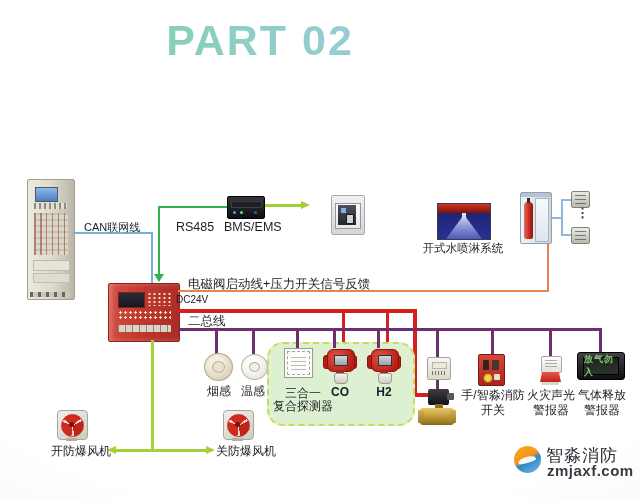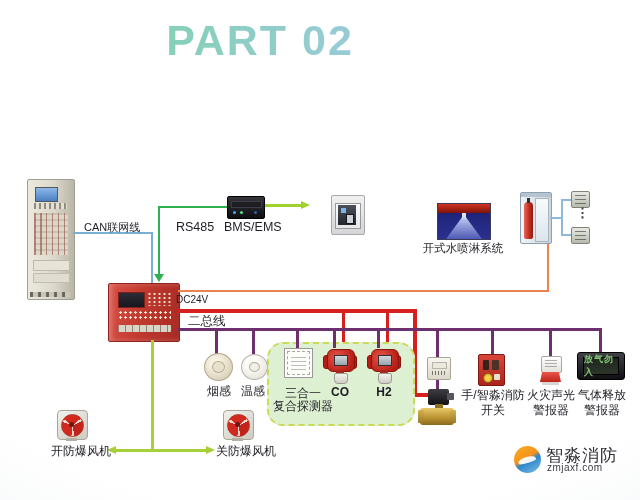--- a/index.html
+++ b/index.html
@@ -166,21 +166,21 @@
     border:1px solid #b8342a}
   .fan .hub{position:absolute;left:12px;top:14px;width:5px;height:5px;background:#6e1510;border-radius:50%}
   .fan .foot{position:absolute;left:9px;top:30px;width:11px;height:3px;background:#b2afa3}
   
   .logo-circle{position:absolute;left:514px;top:446px;width:27px;height:27px;border-radius:50%;
     background:linear-gradient(150deg,#f9ae1b 0%,#f6921e 44%,#2f86c9 56%,#7cc0ea 100%)}
   .logo-circle:after{content:'';position:absolute;left:4px;top:11px;width:18px;height:6px;
     background:#fff;opacity:.92;border-radius:60% 60% 50% 50%/70% 70% 30% 30%;transform:rotate(-16deg)}
   .brandname{position:absolute;left:546px;top:444px;font-size:17px;font-weight:normal;
     color:#2e2e36;letter-spacing:1px}
-  .brandurl{position:absolute;left:547px;top:462px;font-size:10px;font-weight:normal;
+  .brandurl{position:absolute;left:547px;top:462px;font-size:15px;font-weight:bold;
     color:#3a3a42;letter-spacing:.5px}
 </style>
 </head>
 <body>
 
 <div class="stage">
 
   <div class="part-title">PART 02</div>
 
   <div class="cabinet">
@@ -243,20 +243,21 @@
 
   <div class="panelred">
     <div class="lcd"></div>
     <div class="dots1"></div>
     <div class="dots2"></div>
     <div class="strip"></div>
   </div>
 
   <div class="hline" style="left:178px;top:290px;width:371px;height:2px;background:#e8854e"></div>
   <div class="vline" style="left:547px;top:244px;width:2px;height:47px;background:#e8854e"></div>
+  <div class="lbl" style="left:188px;top:276px;font-size:12.5px">电磁阀启动线+压力开关信号反馈</div>
 
   <div class="hline" style="left:178px;top:309px;width:239px;height:4px;background:#d6201f"></div>
   <div class="vline" style="left:413px;top:309px;width:3.5px;height:87px;background:#d6201f"></div>
   <div class="hline" style="left:413px;top:393px;width:18px;height:3.5px;background:#d6201f"></div>
   <div class="vline" style="left:342px;top:311px;width:3px;height:40px;background:#d6201f"></div>
   <div class="vline" style="left:386px;top:311px;width:3px;height:40px;background:#d6201f"></div>
   <div class="lbl" style="left:176px;top:294px;font-size:10px">DC24V</div>
 
   <div class="hline" style="left:178px;top:328px;width:424px;height:2.5px;background:#6e2f6f"></div>
   <div class="lbl" style="left:188px;top:313px;font-size:12.5px">二总线</div>

